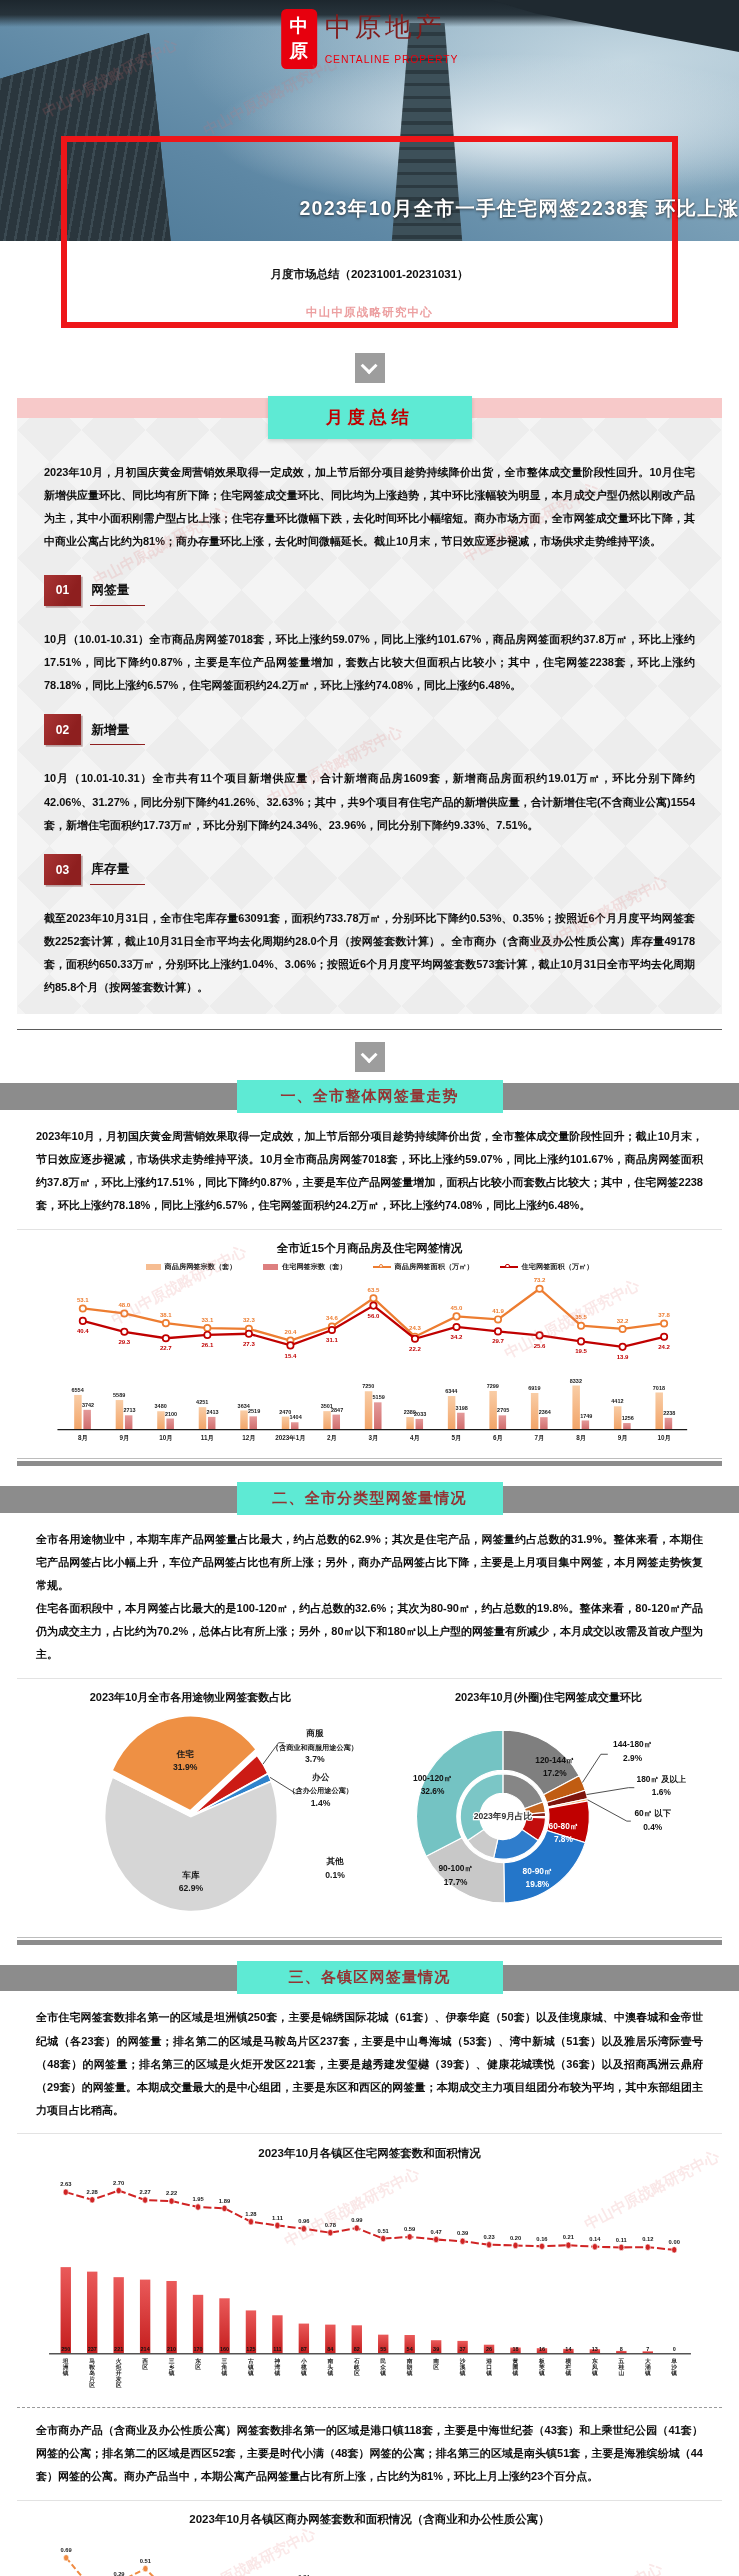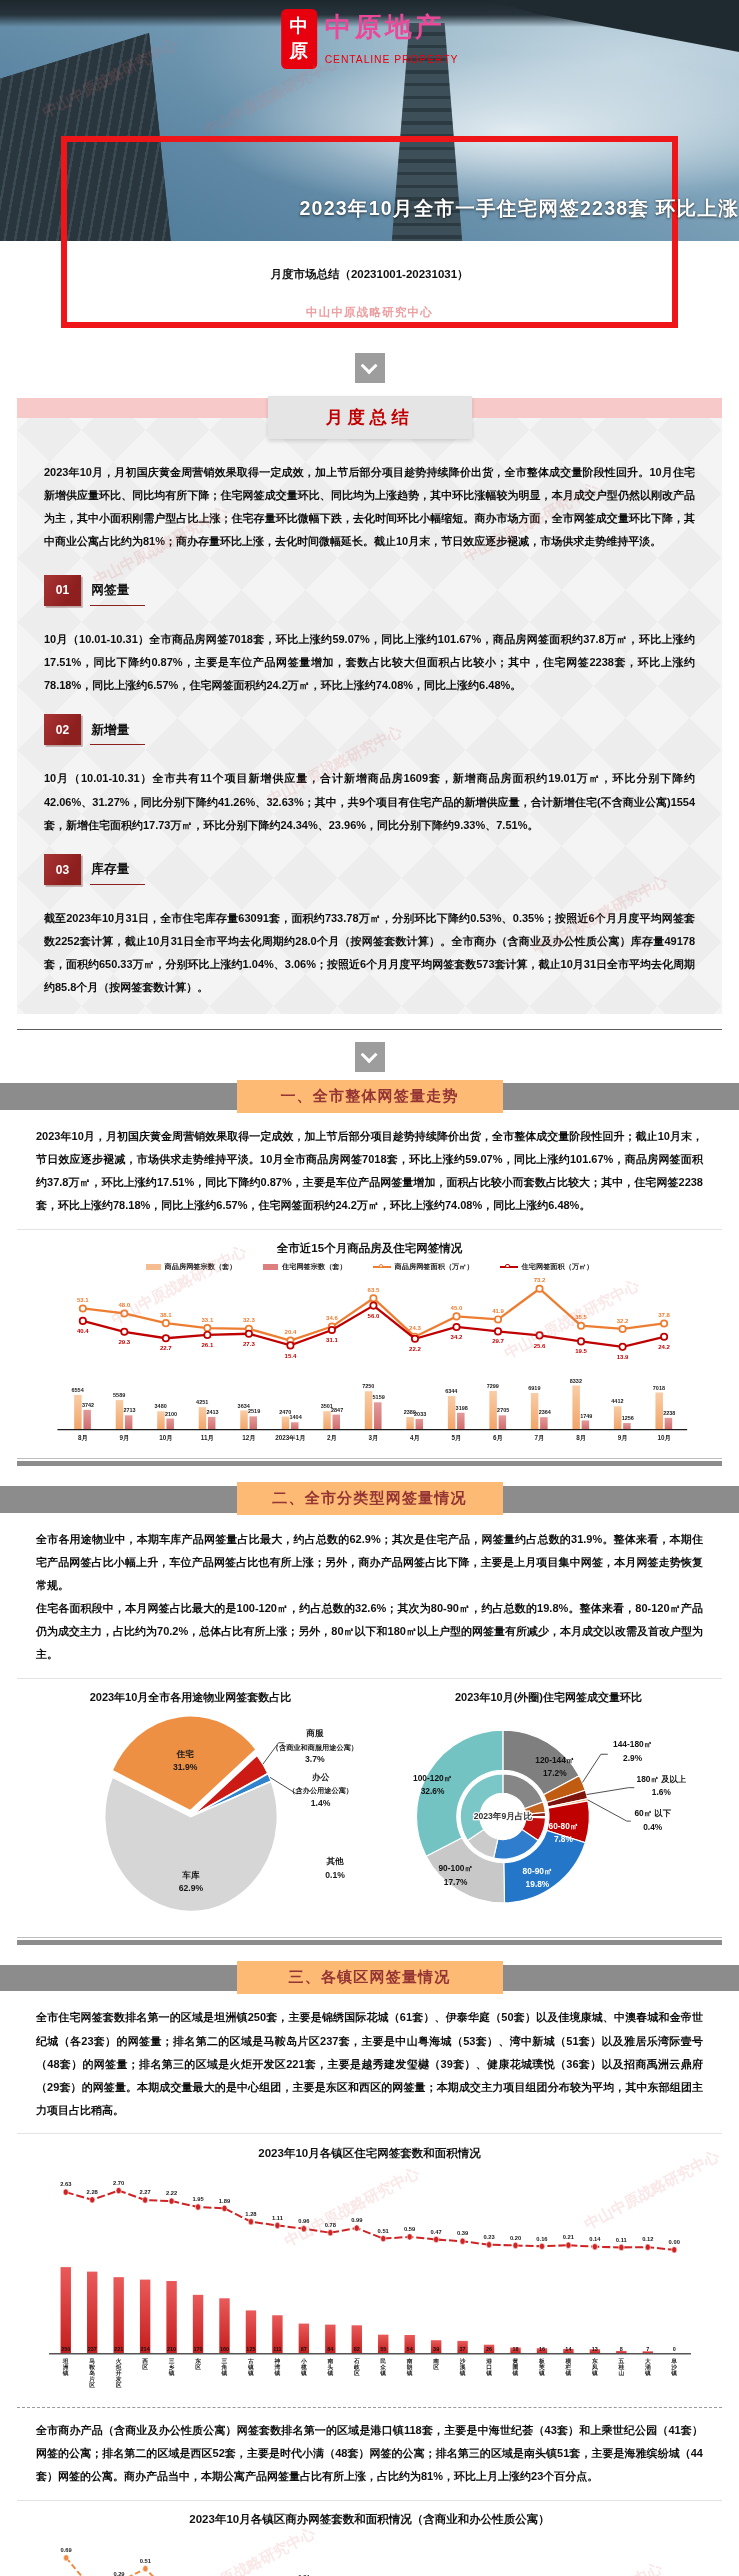--- a/index.html
+++ b/index.html
@@ -28,21 +28,21 @@
     clip-path:polygon(18% 100%, 34% 0, 66% 0, 82% 100%);
     background:repeating-linear-gradient(180deg,#3d5059 0 9.2px,#2c3a41 9.2px 12.7px); }
   .bld-right { right:0; top:0; width:248px; height:52px;
     clip-path:polygon(0 0,100% 0,100% 100%,18% 26%);
     background:#1f2930; }
   .logo { position:absolute; left:50%; top:9.2px; transform:translateX(-50%);
     display:flex; align-items:flex-start; gap:8px; }
   .logo-seal { width:36px; height:60px; background:#e7000e; border-radius:5.2px;
     display:flex; flex-direction:column; align-items:center; justify-content:center;
     color:#fff; font-size:18.5px; font-weight:800; line-height:1.35; }
-  .logo-txt .cn { color:#ec4899; font-size:26.6px; font-weight:700; letter-spacing:3.5px; }
+  .logo-txt .cn { color:#7f1d1d; font-size:26.6px; font-weight:400; letter-spacing:3.5px; }
   .logo-txt .en { color:#e7000e; font-size:10.4px; font-weight:400; letter-spacing:0.9px; margin-top:9px; }
   .hero-frame { position:absolute; left:61px; right:61px; top:136px; height:192px;
     border:6.4px solid #ee1619; }
   .hero-title { position:absolute; left:0; width:100%; top:195px; text-align:right;
     color:#fff; font-size:19.6px; font-weight:900; letter-spacing:1.2px;
     text-shadow:0 1.2px 2.9px rgba(0,0,0,.6), 0 0 1.2px rgba(0,0,0,.4); }
   .hero-sub { position:absolute; left:0; width:100%; top:267px; text-align:center;
     color:#0f0f0f; font-size:11.5px; font-weight:700; }
   .hero-org { position:absolute; left:0; width:100%; top:305px; text-align:center;
     color:#ec9fa0; font-size:11.5px; font-weight:700; letter-spacing:1.2px; }
@@ -51,40 +51,40 @@
     border-left:3.5px solid #fff; border-bottom:3.5px solid #fff; transform:rotate(-45deg); }
   .chev1 { position:absolute; left:50%; top:353px; transform:translateX(-50%); }
   
   .card1 { margin:0 17.3px; background:#ededed; position:relative; padding-bottom:15px;
     background-image:
       linear-gradient(45deg, rgba(255,255,255,.4) 25%, transparent 25%, transparent 75%, rgba(255,255,255,.4) 75%),
       linear-gradient(-45deg, rgba(255,255,255,.4) 25%, transparent 25%, transparent 75%, rgba(255,255,255,.4) 75%);
     background-size:64px 64px; }
   .pink-strip { height:19.6px; background:#f7c9c9; position:relative; }
   .title-box { position:absolute; left:50%; top:-2.3px; transform:translateX(-50%);
-    width:204px; height:43px; background:#e5e5e5; box-shadow:0 1.7px 4px rgba(0,0,0,.15);
+    width:204px; height:43px; background:#5eead4; box-shadow:0 1.7px 4px rgba(0,0,0,.15);
     display:flex; align-items:center; justify-content:center; }
   .title-box span { color:#c00000; font-size:17.3px; font-weight:800; letter-spacing:4.6px; }
   .summary-par { padding:43px 26.6px 4.6px; font-size:11px; font-weight:600;
     line-height:2.1; text-align:justify; color:#0f0f0f; }
   .blk { padding:0 26.6px; margin-top:17.3px; }
   .blk-head { display:flex; align-items:flex-end; gap:9.2px; }
   .num-badge { width:37px; height:31px; background:linear-gradient(120deg,#a93434 0%,#8e1f1f 70%);
     color:#fff; font-size:12px; font-weight:800; display:flex; align-items:center;
     justify-content:center; box-shadow:1.7px 1.7px 0 rgba(90,20,20,.35); }
   .blk-label { font-size:12.7px; font-weight:800; color:#101010; padding:0 16px 5.8px 1.2px;
     border-bottom:1.7px solid #8e1f1f; }
   .blk-body { margin-top:22px; font-size:11px; font-weight:600; line-height:2.1;
     text-align:justify; color:#0f0f0f; }
   .hard-line { margin:15px 17.3px 0; border-top:1.7px solid #5a5a5a; }
   .chev-row { height:53px; display:flex; align-items:center; justify-content:center; }
   
   .sec-header { height:26.6px; background:#8c8c8c; position:relative; }
   .sec-box { position:absolute; left:50%; top:-3.5px; transform:translateX(-50%);
-    width:266px; height:33px; background:#fdba74; display:flex; align-items:center; justify-content:center; }
+    width:266px; height:33px; background:#5eead4; display:flex; align-items:center; justify-content:center; }
   .sec-box span { color:#943434; font-size:15px; font-weight:800; letter-spacing:1.2px; }
   .sec-body { padding:15px 36px 0; font-size:11px; font-weight:600; line-height:2.1;
     text-align:justify; color:#0f0f0f; }
   .thin-line { margin:11.5px 17.3px; border-top:1.2px solid #e3e3e3; }
   .dbl-div { margin:10.4px 17.3px 0; border-top:1.2px solid #bcbcbc; }
   .dbl-div .bar { height:5.2px; background:#8c8c8c; margin-top:2.3px; }
   .white-gap { height:19.6px; }
   
   .chart-block { position:relative; }
   .chart-title { text-align:center; font-size:11.5px; font-weight:800; color:#111; margin-top:3.5px; }

